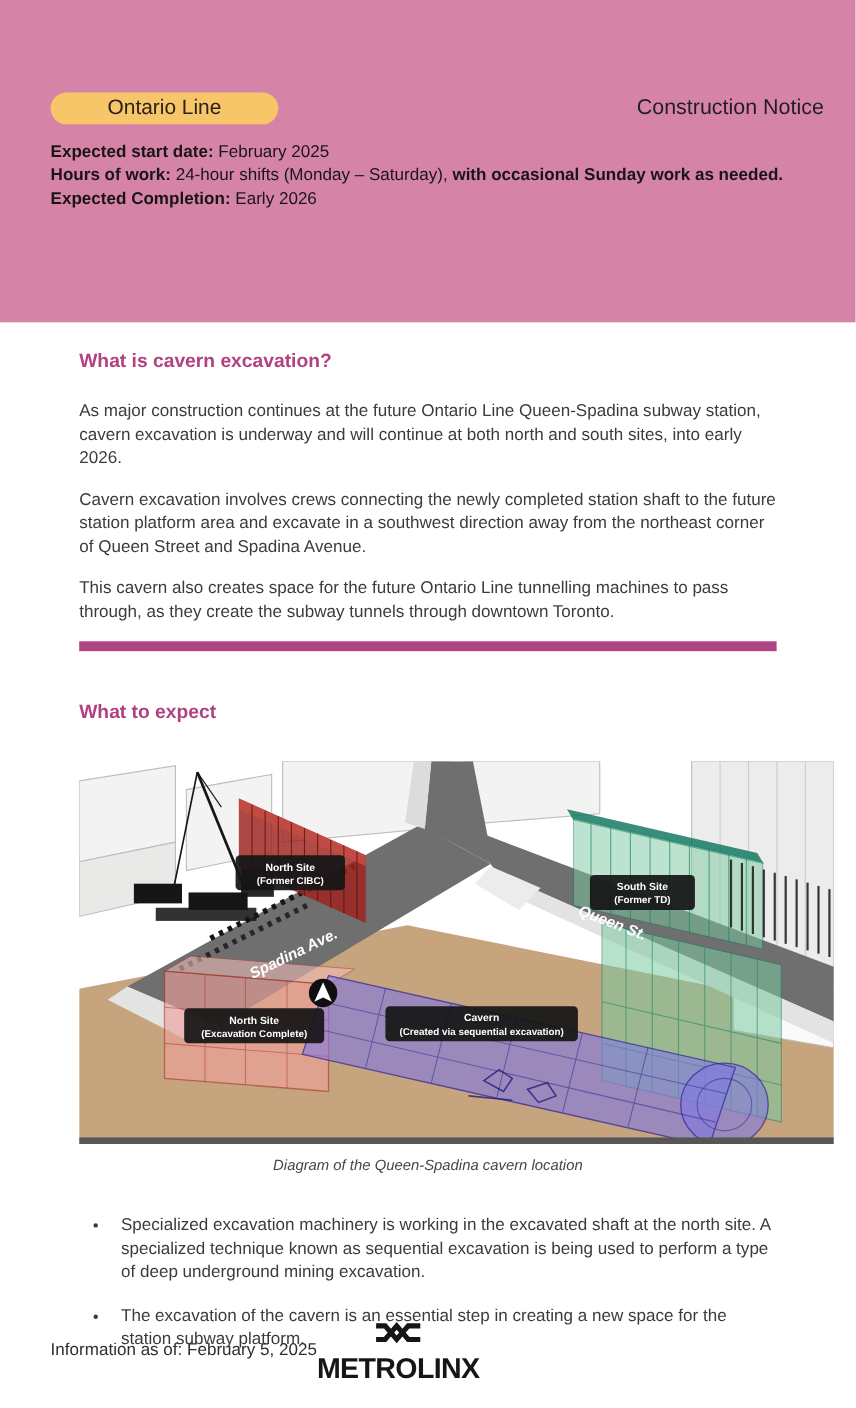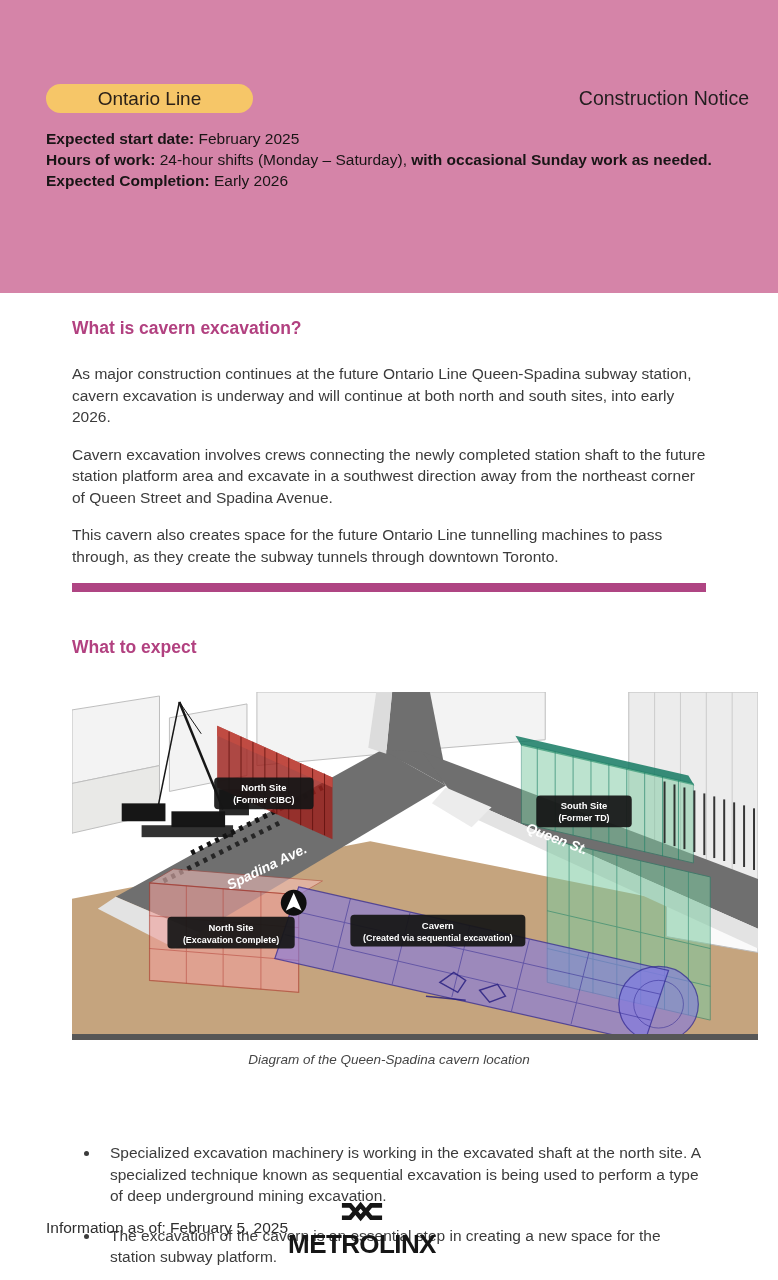--- a/index.html
+++ b/index.html
@@ -81,21 +81,21 @@
   .diagram-wrap { margin-top: 34px; line-height: 0; }
   .caption {
     margin-top: 11px;
     text-align: center;
     font-style: italic;
     font-size: 13.5px;
     line-height: 17px;
     color: #454545;
   }
   ul.bullets {
-    margin-top: 74px;
+    margin-top: 35px;
     list-style: disc;
     padding-left: 28px;
   }
   ul.bullets li {
     padding-left: 10px;
     font-size: 15.5px;
     line-height: 21.5px;
     color: #3b3b3b;
   }
   ul.bullets li + li { margin-top: 18px; }

